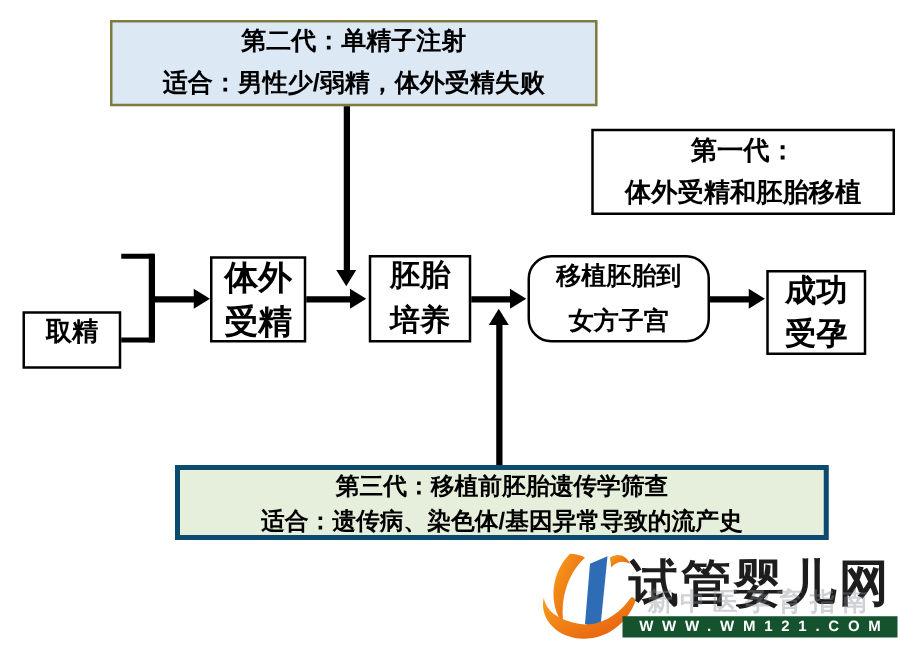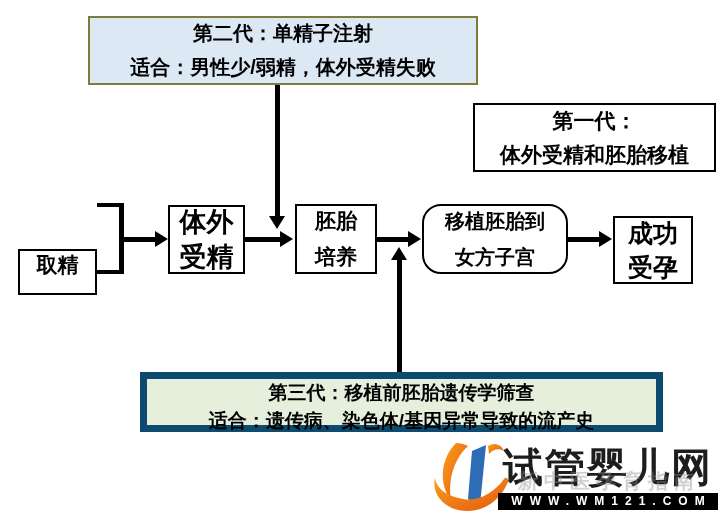--- a/index.html
+++ b/index.html
@@ -18,27 +18,27 @@
     left:88px;top:16px;width:390px;height:69px;
     background:#dde8f5;border:2px solid #7d7b3e;
     font-size:20px;line-height:31px;
   }
   .gen1{
     left:473px;top:103px;width:243px;height:69px;
     font-size:21px;line-height:31px;
   }
   .gen3{
     left:140px;top:372px;width:523px;height:60px;
-    background:#e5efdb;border:7px solid #0c4a6e;
+    background:#e5efdb;border:4px solid #0c4a6e;
     font-size:19px;line-height:28px;
   }
   .egg{left:18px;top:184px;width:79px;height:46px;font-size:21px;}
   .sperm{left:18px;top:249px;width:79px;height:46px;font-size:21px;}
   .fert{left:168px;top:205px;width:77px;height:69px;font-size:27px;line-height:30px;}
-  .cult{left:295px;top:204px;width:82px;height:70px;font-size:21px;line-height:30px;}
+  .cult{left:295px;top:204px;width:82px;height:70px;font-size:24px;line-height:30px;}
   .trans{left:422px;top:204px;width:146px;height:70px;font-size:20px;line-height:30px;border-radius:19px;}
   .succ{left:613px;top:216px;width:80px;height:68px;font-size:25px;line-height:30px;}
 
   .line{position:absolute;background:#000;}
   .ah-right{position:absolute;width:0;height:0;
     border-top:8px solid transparent;border-bottom:8px solid transparent;border-left:13px solid #000;}
   .ah-down{position:absolute;width:0;height:0;
     border-left:8px solid transparent;border-right:8px solid transparent;border-top:13px solid #000;}
   .ah-up{position:absolute;width:0;height:0;
     border-left:8px solid transparent;border-right:8px solid transparent;border-bottom:13px solid #000;}
@@ -49,21 +49,21 @@
     font-size:40px;font-weight:bold;color:#1d1d1d;letter-spacing:2px;
     white-space:nowrap;line-height:46px;
   }
   .watermark{
     position:absolute;left:498px;top:468px;width:222px;
     font-size:20px;font-weight:bold;color:#8a8f96;opacity:.40;
     filter:blur(.6px);white-space:nowrap;letter-spacing:6px;text-align:center;
   }
   .url-bar{
     position:absolute;left:498px;top:493px;width:220px;height:17px;
-    background:#000000;color:#fff;display:flex;align-items:center;justify-content:center;
+    background:#14532d;color:#fff;display:flex;align-items:center;justify-content:center;
     font-size:12px;font-weight:bold;letter-spacing:7px;line-height:17px;
     white-space:nowrap;text-indent:7px;
   }
 </style>
 </head>
 <body>
 
 <div id="canvas">
 
   <div class="box gen2">

